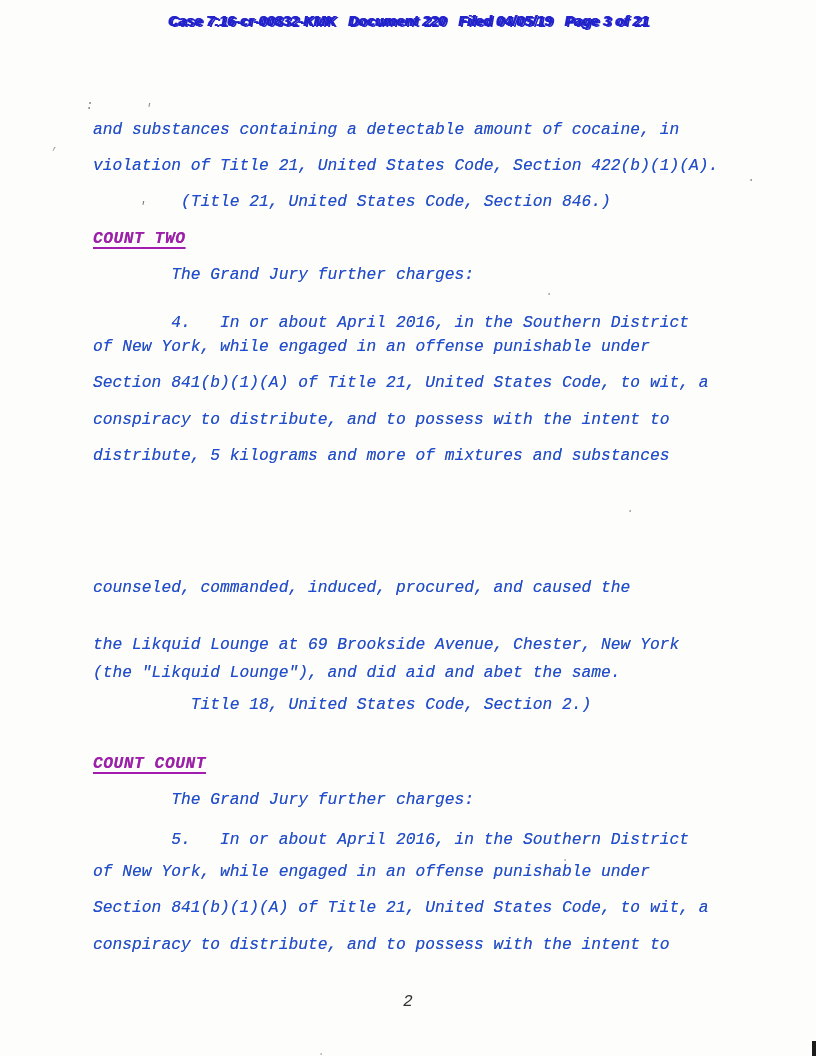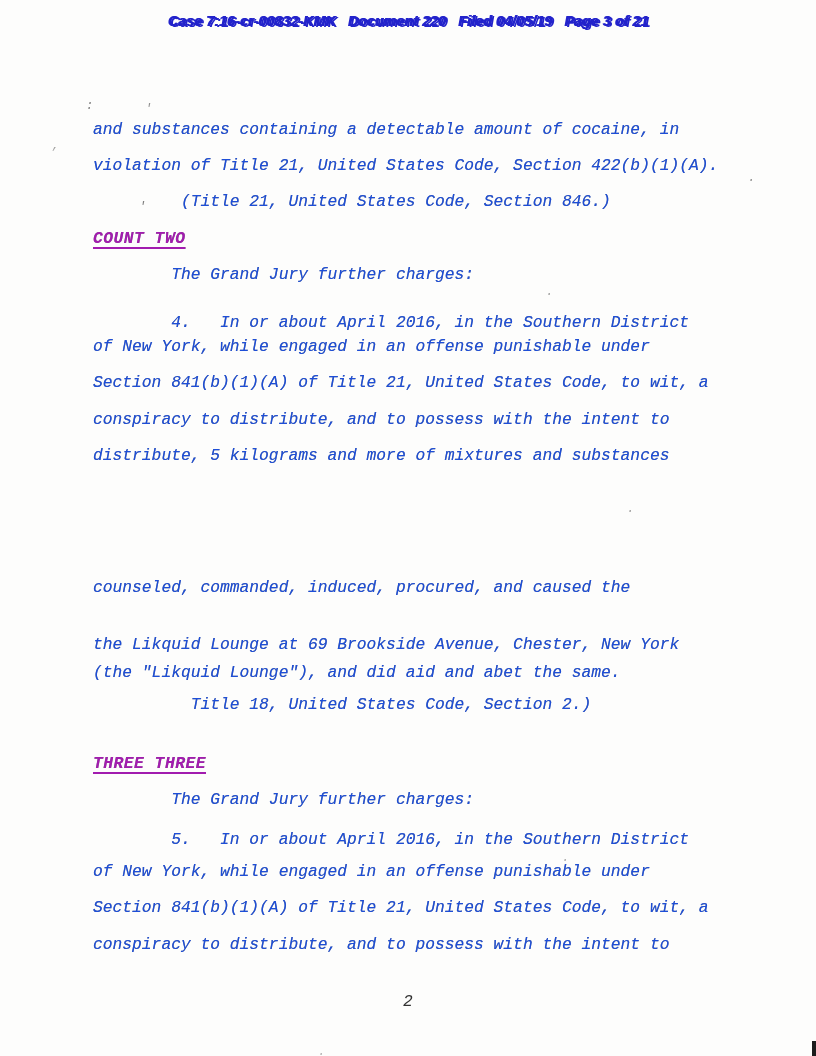--- a/index.html
+++ b/index.html
@@ -85,21 +85,21 @@
       <div class="line body" style="top: 266.8px;">        The Grand Jury further charges:</div>
       <div class="line body" style="top: 315px;">        4.   In or about April 2016, in the Southern District</div>
       <div class="line body" style="top: 339.2px;">of New York, while engaged in an offense punishable under</div>
       <div class="line body" style="top: 375.4px;">Section 841(b)(1)(A) of Title 21, United States Code, to wit, a</div>
       <div class="line body" style="top: 411.6px;">conspiracy to distribute, and to possess with the intent to</div>
       <div class="line body" style="top: 447.8px;">distribute, 5 kilograms and more of mixtures and substances</div>
       <div class="line body" style="top: 580px;">counseled, commanded, induced, procured, and caused the</div>
       <div class="line body" style="top: 628.8px; margin-top: 8px;">the Likquid Lounge at 69 Brookside Avenue, Chester, New York</div>
       <div class="line body" style="top: 665px;">(the "Likquid Lounge"), and did aid and abet the same.</div>
       <div class="line cite" style="top: 697px;">          Title 18, United States Code, Section 2.)</div>
-      <div class="line heading" style="top: 755.5px;">THREE THREE</div>
+      <div class="line heading" style="top: 755.5px;">COUNT COUNT</div>
       <div class="line body" style="top: 791.7px;">        The Grand Jury further charges:</div>
       <div class="line body" style="top: 832px;">        5.   In or about April 2016, in the Southern District</div>
       <div class="line body" style="top: 864.1px;">of New York, while engaged in an offense punishable under</div>
       <div class="line body" style="top: 900.3px;">Section 841(b)(1)(A) of Title 21, United States Code, to wit, a</div>
       <div class="line body" style="top: 936.5px;">conspiracy to distribute, and to possess with the intent to</div>
     </div>
 
   <div class="footer-page">2</div>
 
   <div id="specks">

